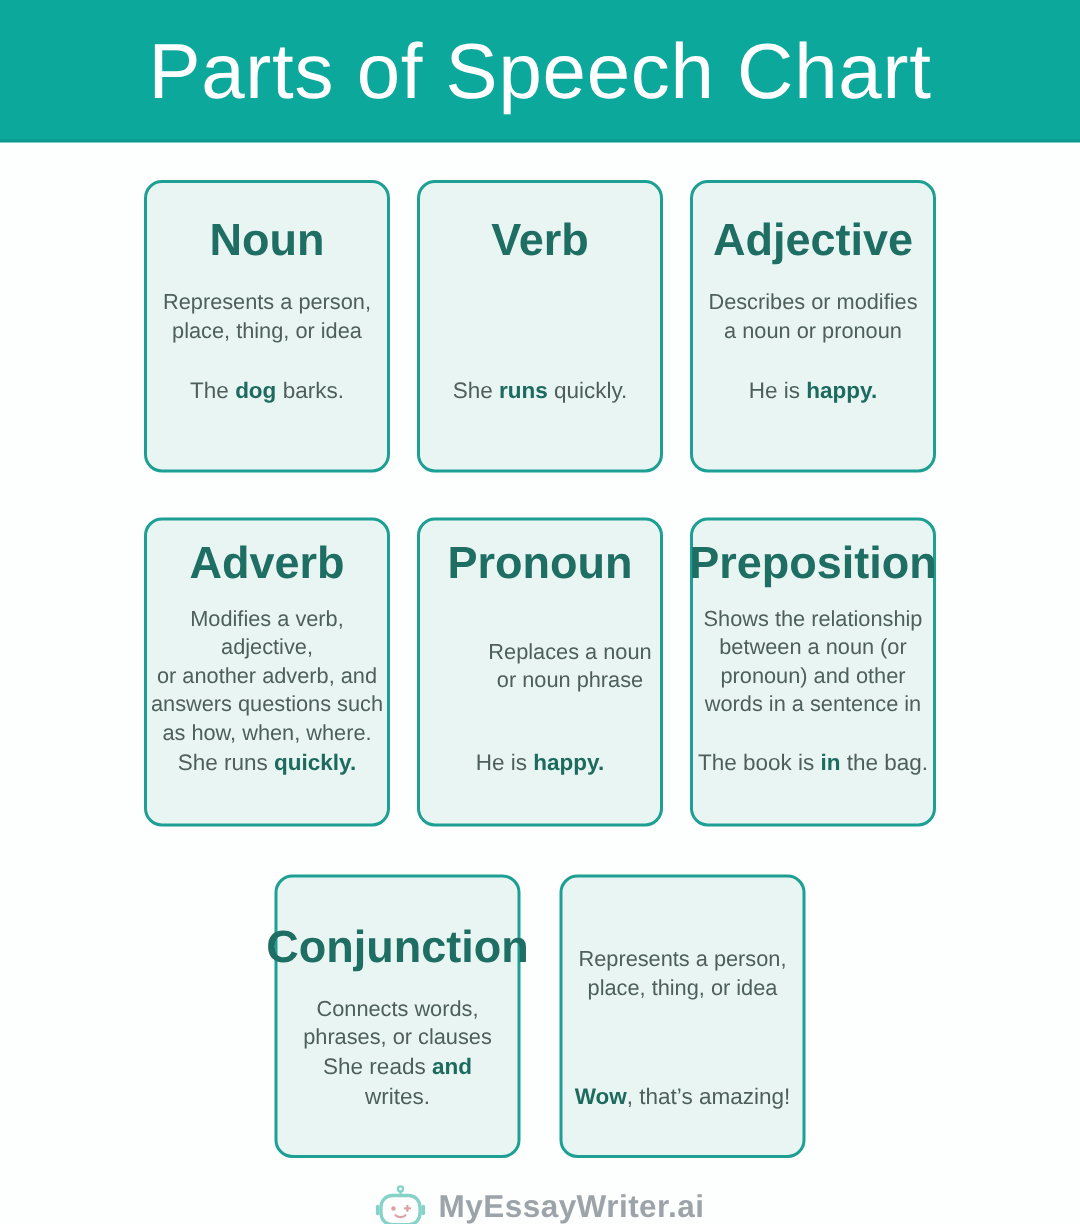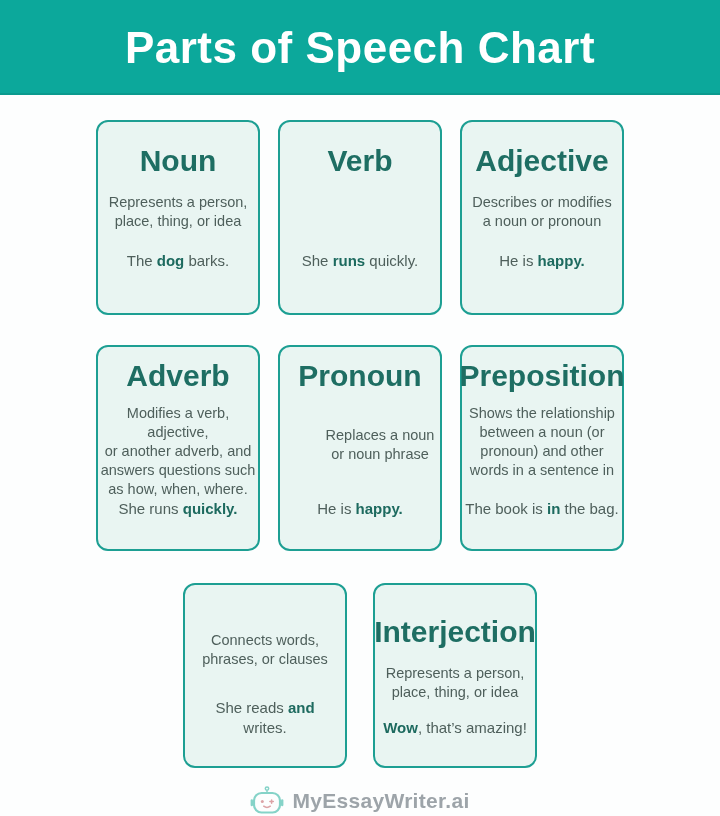--- a/index.html
+++ b/index.html
@@ -23,22 +23,22 @@
     overflow: hidden;
   }
   .banner {
     width: 720px; height: 95px;
     background: var(--banner-bg);
     display: flex; align-items: center; justify-content: center;
     box-shadow: inset 0 -2px 0 rgba(0,0,0,0.08);
   }
   .banner h1 {
     color: var(--banner-text);
-    font-size: 44px;
-    font-weight: 700;
+    font-size: 52px;
+    font-weight: 400;
     letter-spacing: 0.5px;
   }
   .row {
     display: flex; justify-content: center; gap: 18px;
   }
   .row1 { margin-top: 25px; }
   .row2 { margin-top: 30px; }
   .row3 { margin-top: 32px; gap: 26px; }
   .card {
     width: 164px;
@@ -153,29 +153,29 @@
         <span>words in a sentence in</span>
       </p>
       <p class="card-example"><span>The book is </span><strong>in</strong><span> the bag.</span></p>
     </section>
 
   </div>
 
   <div class="row row3">
 
     <section class="card">
+      <h2 class="card-title">Conjunction</h2>
       <p class="card-desc">
         <span>Connects words,</span>
         <span>phrases, or clauses</span>
       </p>
       <p class="card-example"><span>She reads </span><strong>and</strong><span> writes.</span></p>
     </section>
 
     <section class="card">
-      <h2 class="card-title">Interjection</h2>
       <p class="card-desc">
         <span>Represents a person,</span>
         <span>place, thing, or idea</span>
       </p>
       <p class="card-example"><span></span><strong>Wow</strong><span>, that’s amazing!</span></p>
     </section>
 
   </div>
 </main>
 

